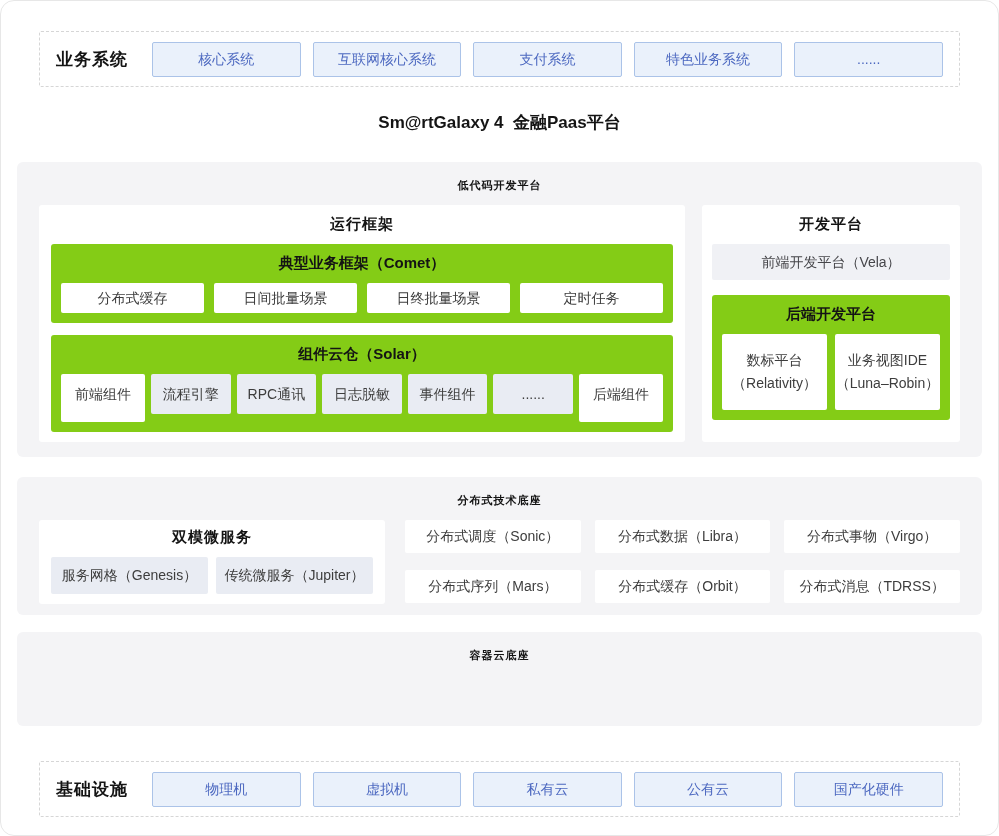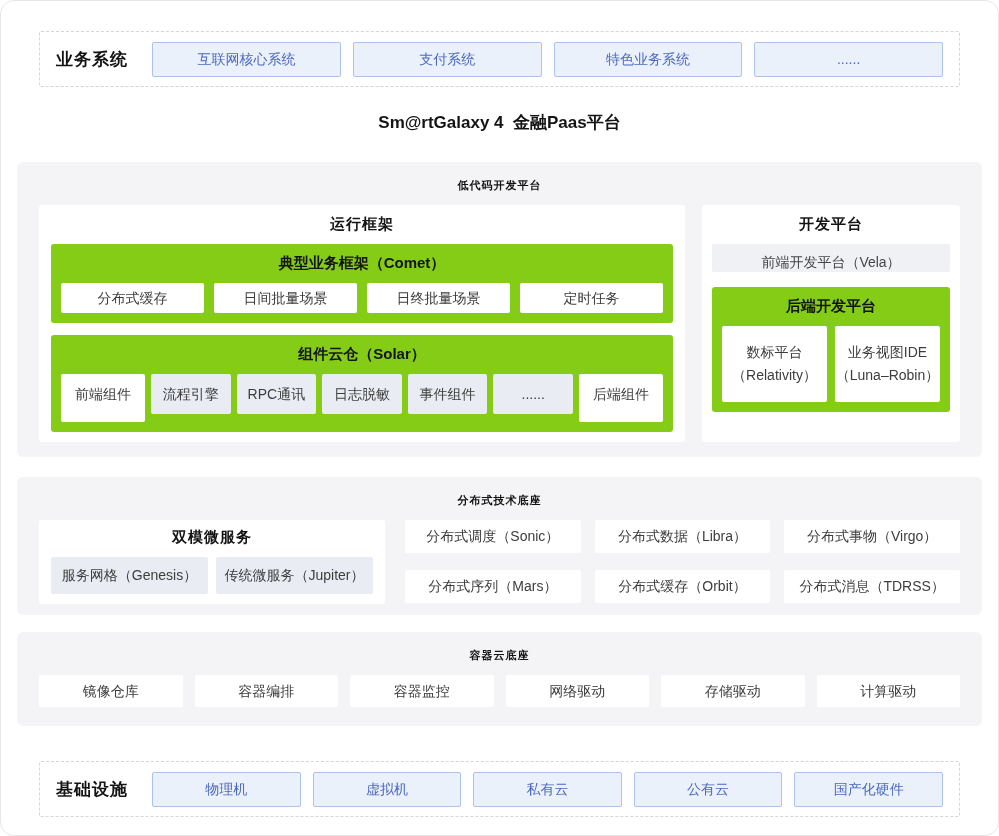--- a/index.html
+++ b/index.html
@@ -128,21 +128,21 @@
   .lowcode { margin-top: 25px; height: 295px; }
   .lowcode-body { display: flex; gap: 17px; }
   .runtime-card { flex: 1; padding: 0 12px 10px 12px; }
   .comet-row .white-box { flex: 1; height: 30px; line-height: 30px; }
   .comet { margin-bottom: 12px; }
   .solar-row { gap: 6px; }
   .solar-row .white-box { height: 48px; line-height: 40px; padding: 0 8px; flex: 0 0 84px; }
   .solar-row .chip { height: 40px; line-height: 40px; flex: 1; }
   .dev-card { flex: 0 0 258px; padding: 0 10px 10px 10px; }
   .vela-box {
-    height: 28px; line-height: 36px;
+    height: 36px; line-height: 36px;
     background: #f0f1f5;
     border-radius: 2px;
     text-align: center;
     font-size: 14px;
     color: #46464a;
     margin-bottom: 15px;
   }
   .backend-row { gap: 8px; }
   .backend-row .white-box {
     flex: 1; height: 76px;
@@ -177,20 +177,21 @@
   .infra-row { margin-top: 35px; }
 </style>
 </head>
 <body>
 
 <div class="canvas">
 
   <div class="dashed-row">
     <div class="row-label">业务系统</div>
     <div class="row-boxes">
+      <div class="blue-box">核心系统</div>
       <div class="blue-box">互联网核心系统</div>
       <div class="blue-box">支付系统</div>
       <div class="blue-box">特色业务系统</div>
       <div class="blue-box">......</div>
     </div>
   </div>
 
   <div class="page-title">Sm@rtGalaxy 4  金融Paas平台</div>
 
   <div class="gray-section lowcode">
@@ -260,28 +261,20 @@
         <div class="white-box">分布式序列（Mars）</div>
         <div class="white-box">分布式缓存（Orbit）</div>
         <div class="white-box">分布式消息（TDRSS）</div>
       </div>
 
     </div>
   </div>
 
   <div class="gray-section container-cloud">
     <div class="section-title">容器云底座</div>
-    <div class="box-row cc-row">
-      <div class="white-box">镜像仓库</div>
-      <div class="white-box">容器编排</div>
-      <div class="white-box">容器监控</div>
-      <div class="white-box">网络驱动</div>
-      <div class="white-box">存储驱动</div>
-      <div class="white-box">计算驱动</div>
-    </div>
   </div>
 
   <div class="dashed-row infra-row">
     <div class="row-label">基础设施</div>
     <div class="row-boxes">
       <div class="blue-box">物理机</div>
       <div class="blue-box">虚拟机</div>
       <div class="blue-box">私有云</div>
       <div class="blue-box">公有云</div>
       <div class="blue-box">国产化硬件</div>

